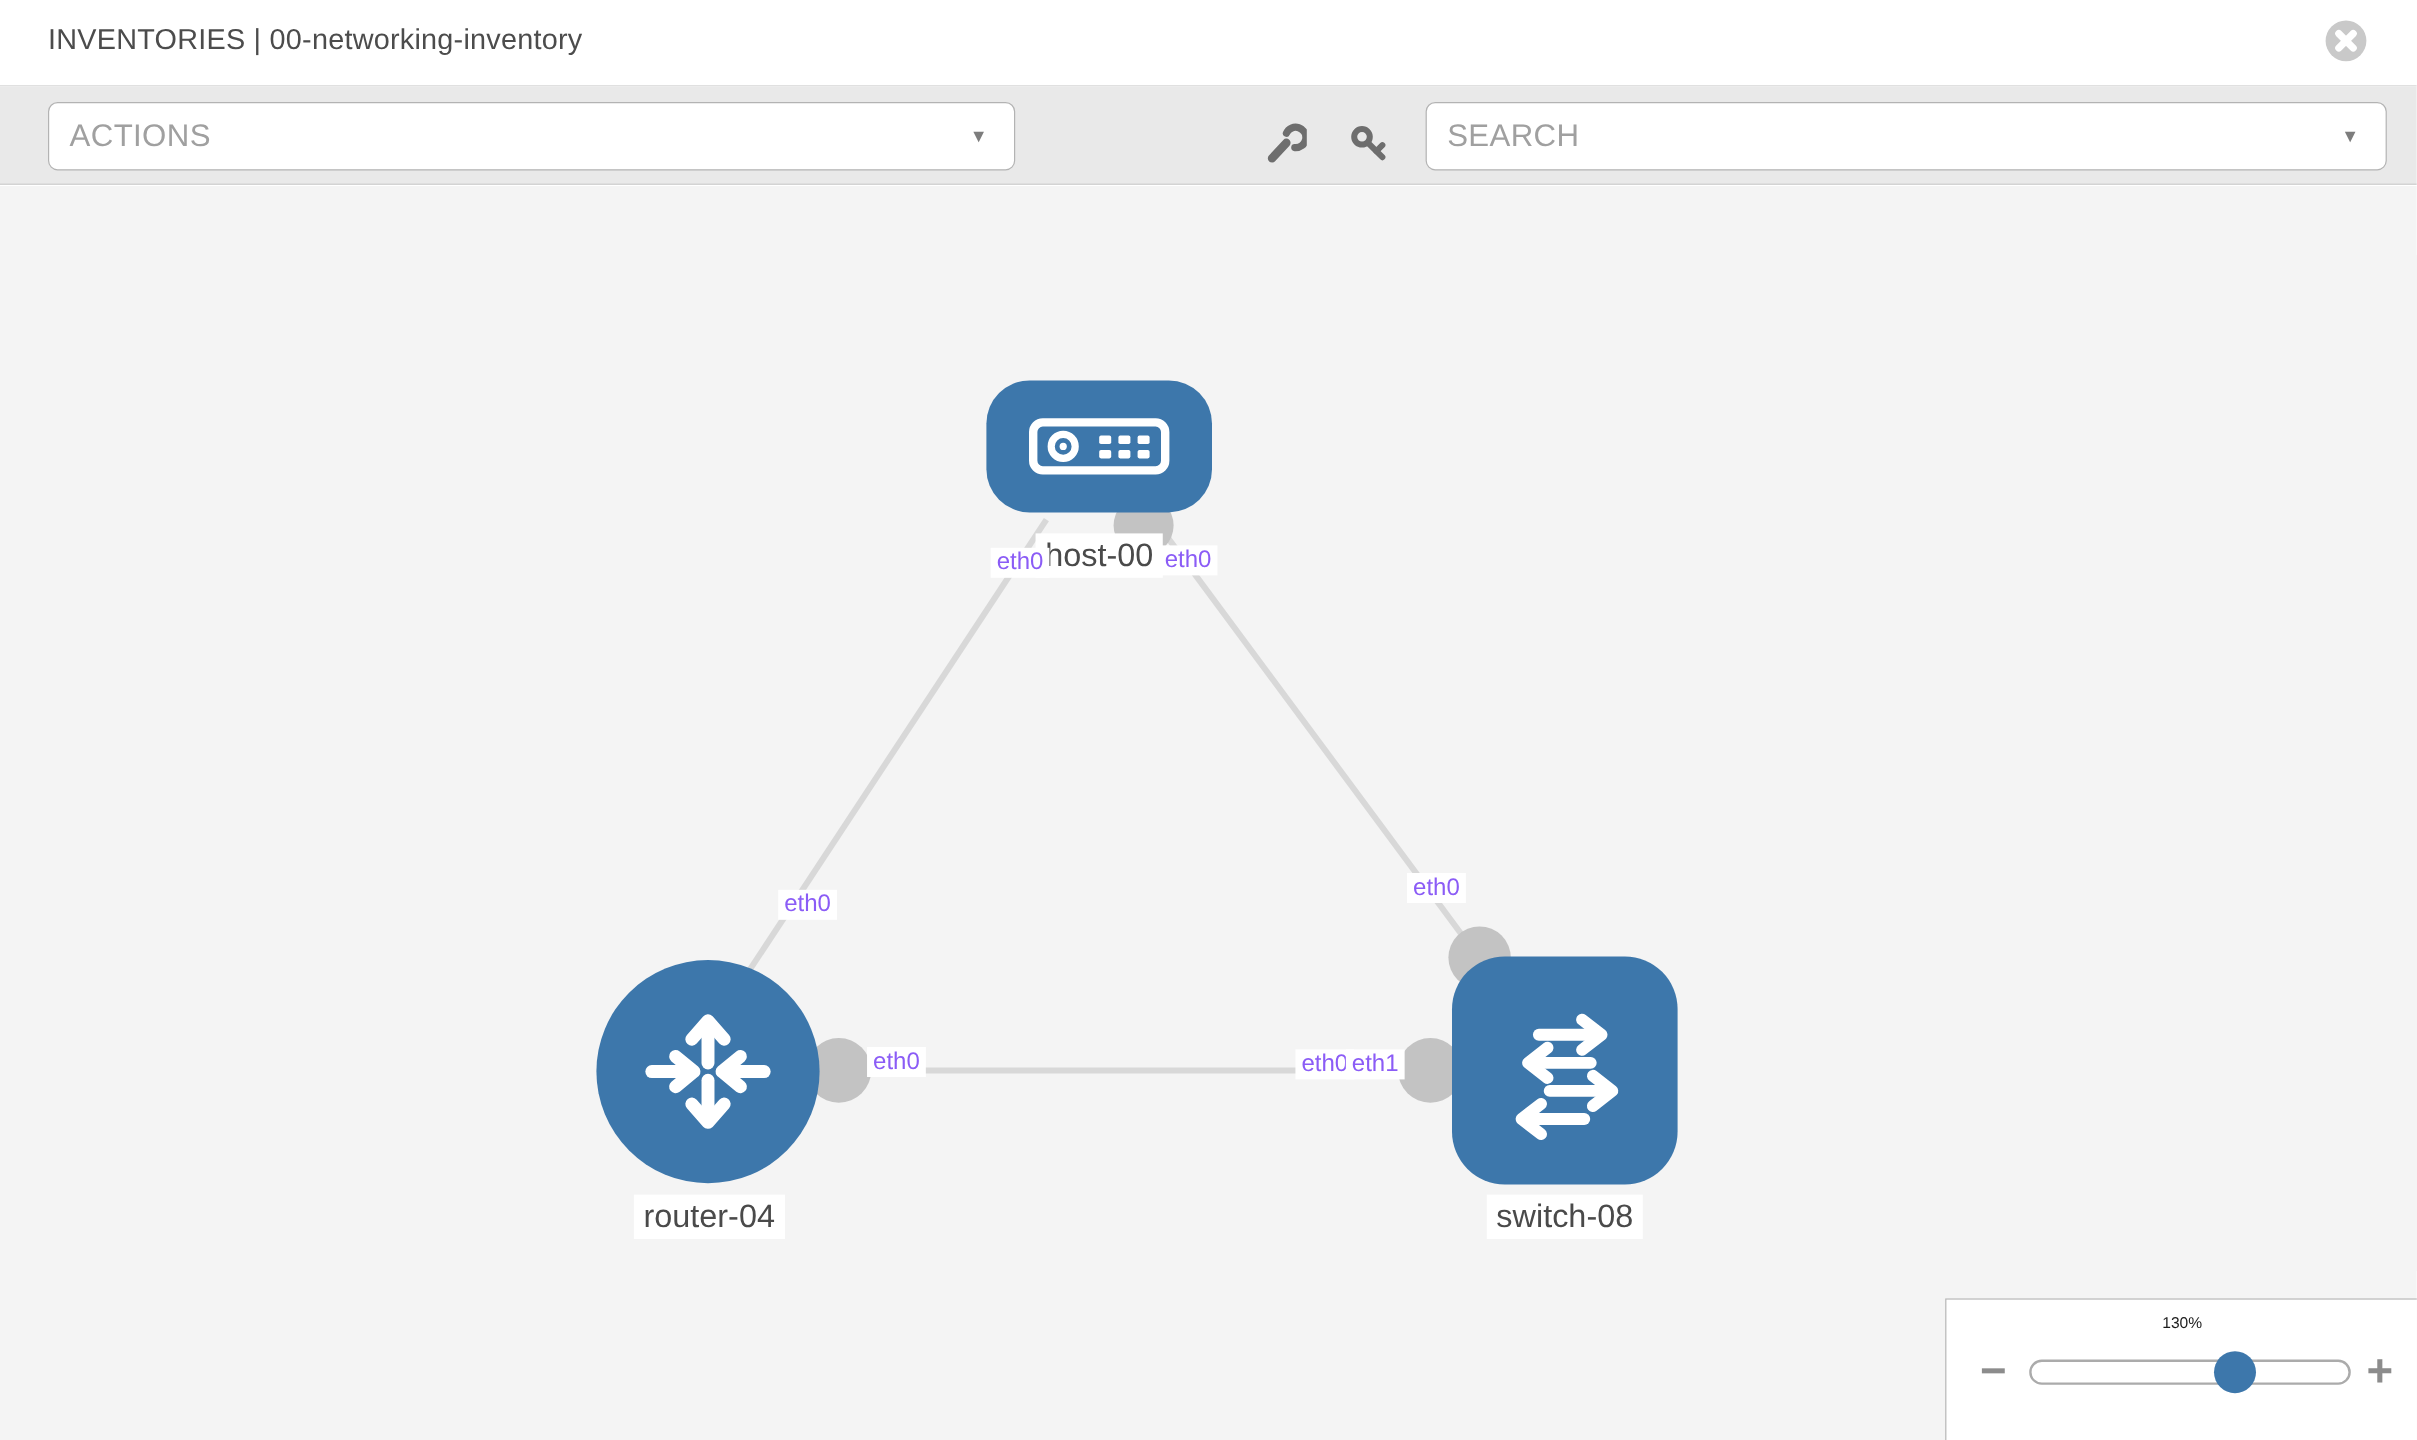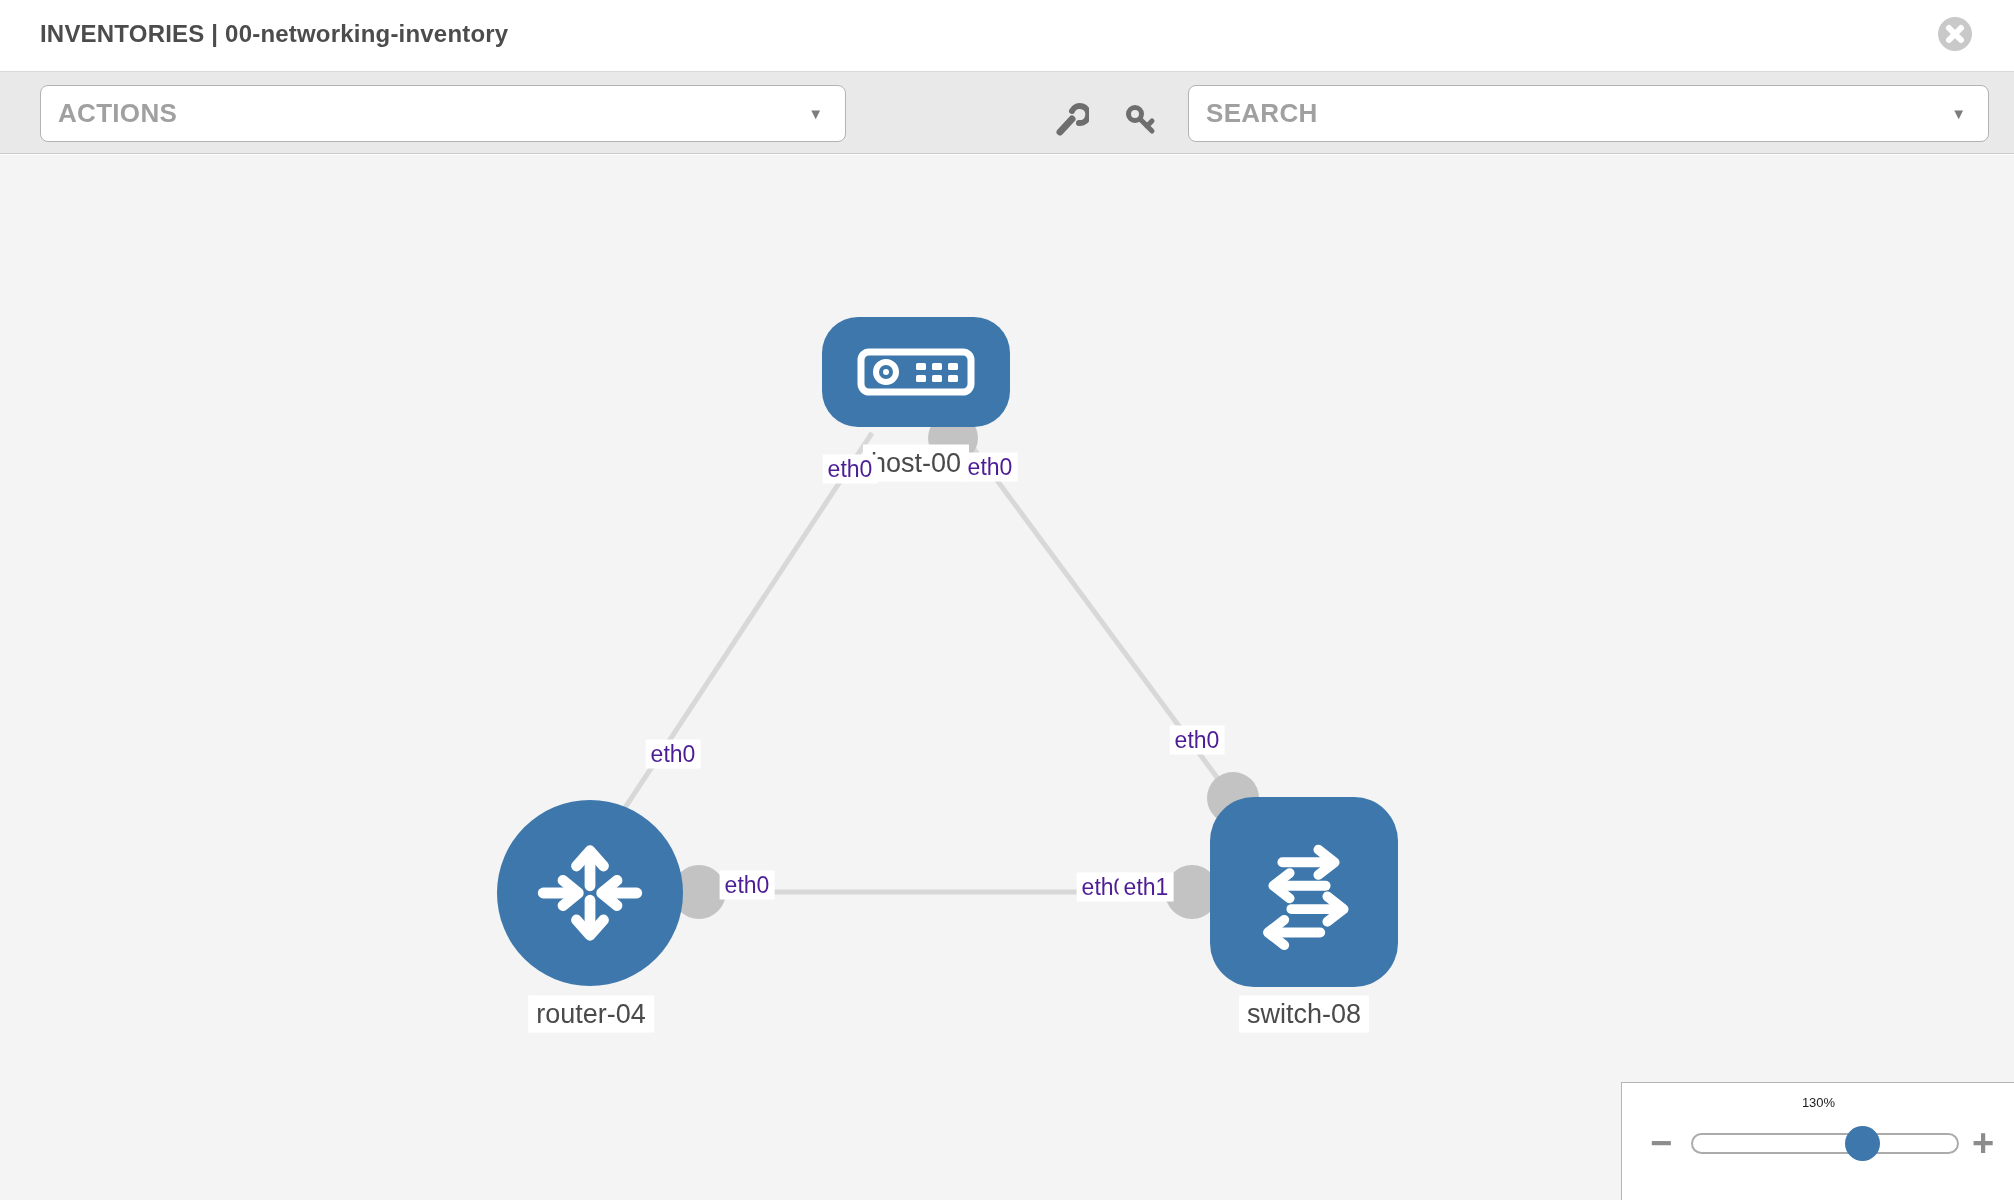--- a/index.html
+++ b/index.html
@@ -3,53 +3,53 @@
 <meta charset="utf-8">
 <style>
   html,body{margin:0;padding:0;background:#fff;}
   body{overflow:hidden;}
   .app{position:relative;width:2014px;height:1200px;background:#fff;
        font-family:"Liberation Sans","DejaVu Sans",sans-serif;overflow:hidden;}
 
   
   .header{position:absolute;left:0;top:0;width:100%;height:72px;background:#fff;
           border-bottom:1px solid #d9d9d9;box-sizing:border-box;}
-  .page-title{position:absolute;left:40px;top:20px;margin:0;font-size:24px;font-weight:700;
+  .page-title{position:absolute;left:40px;top:20px;margin:0;font-size:24px;font-weight:400;
               color:#4c4c4c;letter-spacing:.2px;}
   .close-btn{position:absolute;right:41px;top:16px;width:36px;height:36px;border:none;
              background:transparent;padding:0;cursor:pointer;}
 
   
   .toolbar{position:absolute;left:0;top:72px;width:100%;height:82px;background:#e9e9e9;
            border-bottom:1px solid #cccccc;box-sizing:border-box;}
   .select{position:absolute;top:13px;height:57px;background:#fff;border:1px solid #b3b3b3;
           border-radius:8px;box-sizing:border-box;display:flex;align-items:center;
           padding:0 22px 0 17px;cursor:pointer;}
-  .select .sel-label{flex:1;font-size:26px;color:#a0a0a0;letter-spacing:.3px;font-weight:bold;}
+  .select .sel-label{flex:1;font-size:26px;color:#a0a0a0;letter-spacing:.3px;}
   .select .caret{font-size:15px;color:#7d7d7d;margin-left:12px;}
   .select-actions{left:40px;width:806px;}
   .select-search{left:1188px;width:801px;}
   .iconbtn{position:absolute;top:26px;width:44px;height:44px;border:none;background:transparent;
            padding:0;cursor:pointer;}
   .iconbtn svg{display:block;margin:auto;}
   .btn-wrench{left:1048px;}
   .btn-key{left:1119px;}
 
   
   .canvas{position:absolute;left:0;top:155px;width:2014px;height:1045px;background:#f4f4f4;}
   .links-svg{position:absolute;left:0;top:0;}
   .node{position:absolute;display:flex;align-items:center;justify-content:center;
         background:#3d77ab;cursor:pointer;}
   .node-host{left:822px;top:162px;width:188px;height:110px;border-radius:36px;}
   .node-router{left:497px;top:645px;width:186px;height:186px;border-radius:50%;}
   .node-switch{left:1210px;top:642px;width:188px;height:190px;border-radius:44px;}
   .node-label{position:absolute;transform:translate(-50%,-50%);background:#fff;
               padding:3px 8px;font-size:27px;color:#4a4a4a;white-space:nowrap;}
   .iface-label{position:absolute;transform:translate(-50%,-50%);background:#fff;
-               padding:1px 5px;font-size:23px;color:#4c1d95;white-space:nowrap;}
+               padding:1px 5px;font-size:20px;color:#8b5cf6;white-space:nowrap;}
 
   
   .zoom-panel{position:absolute;left:1621px;top:1082px;width:400px;height:125px;background:#fff;
               border:1px solid #b5b5b5;box-sizing:border-box;}
   .zoom-value{position:absolute;left:0;top:12px;width:393px;text-align:center;font-size:13px;
               color:#1d1d1d;}
   .zoom-minus,.zoom-plus{position:absolute;top:38px;font-size:38px;font-weight:700;color:#8c8c8c;
               line-height:44px;cursor:pointer;user-select:none;}
   .zoom-minus{left:28px;}
   .zoom-plus{left:350px;}

